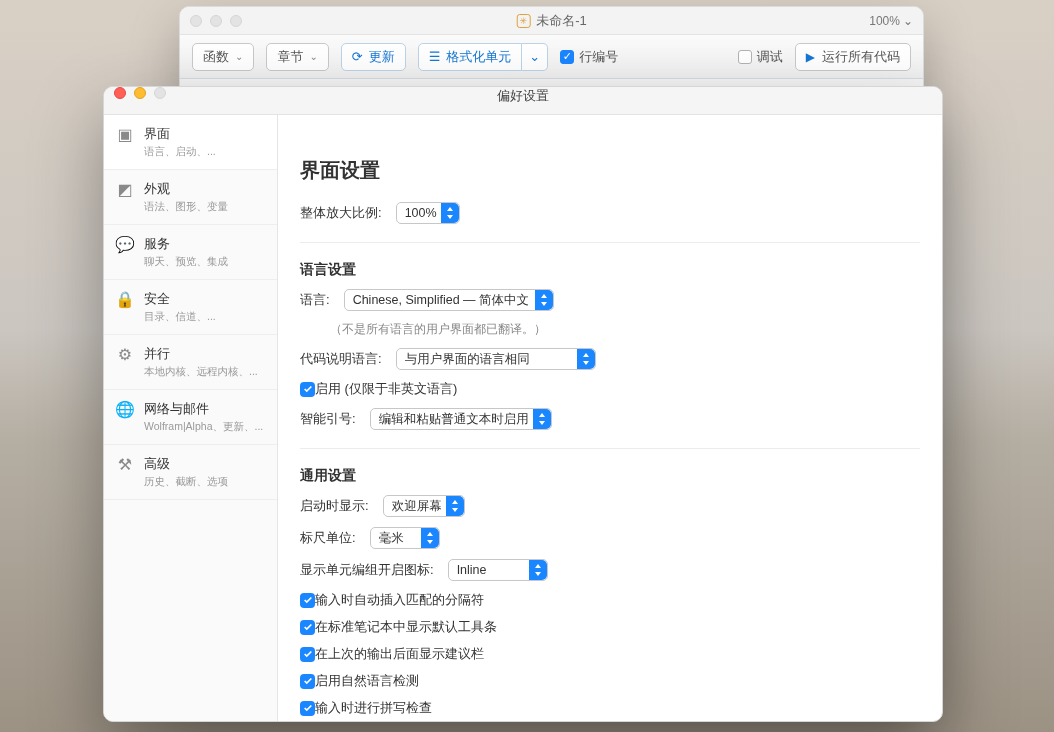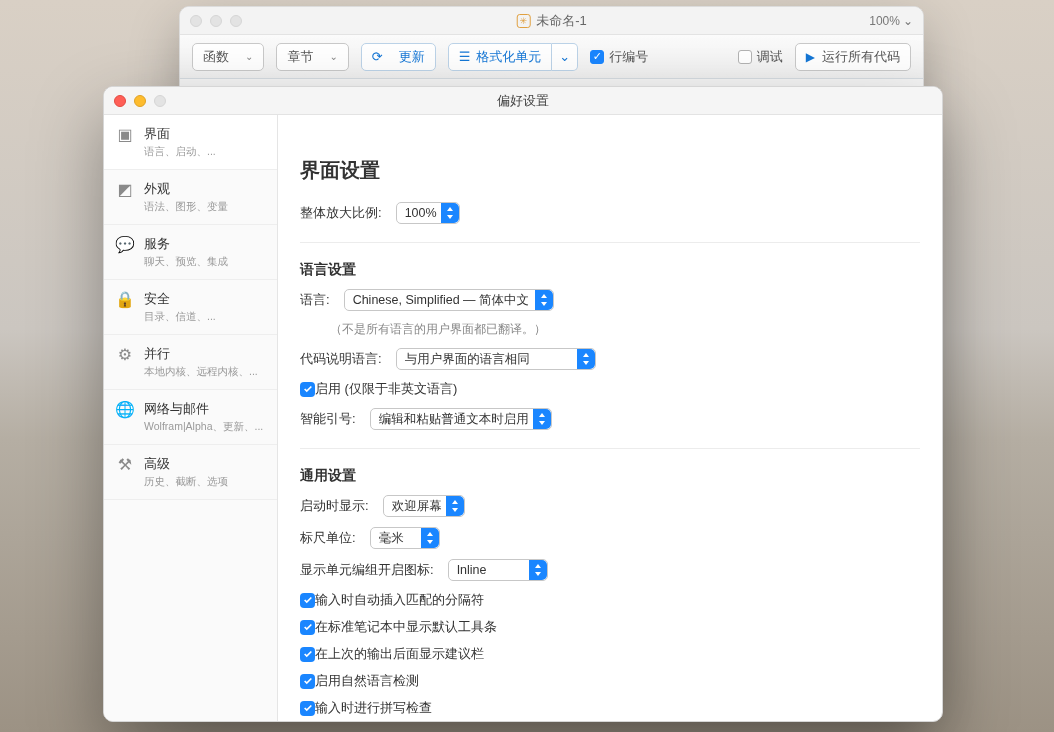--- a/index.html
+++ b/index.html
@@ -20,41 +20,41 @@
       padding: 0 10px; background: #f3f3f3; border-bottom: 1px solid #e3e3e3;
     }
     .mac-lights { display: flex; gap: 8px; }
     .ml { width: 12px; height: 12px; border-radius: 50%; background: #e3e3e3; border: 1px solid #d5d5d5; }
     .back-title { position: absolute; left: 50%; transform: translateX(-50%); display: flex; align-items: center; gap: 6px; color: #666; font-size: 13px; }
     .back-zoom { font-size: 12px; color: #777; display:flex; align-items:center; gap:3px; }
     .back-toolbar {
       height: 44px; display: flex; align-items: center; gap: 12px; padding: 0 12px;
       background: linear-gradient(#fbfbfb, #f0f0f0); border-bottom: 1px solid #d7dde2;
     }
-    .btn { height: 28px; border: 1px solid #c9c9c9; border-radius: 5px; background: #fff; font-size: 13px; color: #555; padding: 0 10px; display: inline-flex; align-items: center; gap: 16px; }
+    .btn { height: 28px; border: 1px solid #c9c9c9; border-radius: 5px; background: #fff; font-size: 13px; color: #555; padding: 0 10px; display: inline-flex; align-items: center; gap: 6px; }
     .btn .chev { font-size: 10px; color: #888; }
     .btn.primary { color: #1577d6; border-color: #bcd3e8; }
     .btn-split { display: flex; }
     .btn-split .seg { height: 28px; border: 1px solid #bcd3e8; background: #fff; color:#1577d6; padding:0 10px; display:inline-flex; align-items:center; gap:6px; font-size:13px; }
     .btn-split .seg:first-child { border-radius:5px 0 0 5px; }
     .btn-split .seg:last-child { border-radius:0 5px 5px 0; border-left:0; padding:0 7px; }
     .chk { width:14px; height:14px; border:1px solid #b3b3b3; border-radius:3px; display:inline-flex; align-items:center; justify-content:center; background:#fff; margin-right:5px; font-size:11px; color:#1577d6; }
     .chk.checked { background:#1a86ff; border-color:#1a86ff; color:#fff; }
     .tool-label { font-size: 13px; color:#555; display:flex; align-items:center; }
     .back-toolbar .spacer { flex:1; }
     .run-btn { height:28px; border:1px solid #c9c9c9; border-radius:5px; background:#fff; color:#555; font-size:13px; padding:0 10px; display:inline-flex; align-items:center; gap:7px; }
     .run-btn .play { color:#1577d6; font-size:12px; }
 
     
     .prefs-window {
       position: absolute; left: 103px; top: 86px; width: 840px; height: 636px;
       background: #fff; border-radius: 10px; box-shadow: 0 30px 70px rgba(0,0,0,.35);
       border: 1px solid #d6d6d6; overflow: hidden; display:flex; flex-direction:column;
     }
-    .prefs-titlebar { height:28px; background:#f5f5f5; border-bottom:1px solid #e3e3e3; position:relative; display:flex; align-items:center; padding:0 10px; }
+    .prefs-titlebar { height:28px; background:#f5f5f5; border-bottom:1px solid #e3e3e3; position:relative; display:flex; align-items:flex-start; padding:0 10px; }
     .prefs-titlebar .mac-lights .ml.red{background:#ff5f57;border-color:#e24b42;}
     .prefs-titlebar .mac-lights .ml.yel{background:#febc2e;border-color:#dfa225;}
     .prefs-titlebar .mac-lights .ml.grn{background:#e3e3e3;border-color:#d5d5d5;}
     .prefs-title { position:absolute; left:50%; transform:translateX(-50%); font-size:13px; color:#444; }
 
     .prefs-body { flex:1; display:flex; min-height:0; }
     .sidebar { width:174px; background:#fafafa; border-right:1px solid #e5e5e5; overflow:auto; }
     .sb-item { display:flex; gap:10px; padding:10px 12px; border-bottom:1px solid #eee; cursor:default; }
     .sb-item.selected { background:#fff; }
     .sb-icon { width:18px; height:18px; color:#8a8a8a; flex:0 0 18px; display:flex; align-items:center; justify-content:center; }

